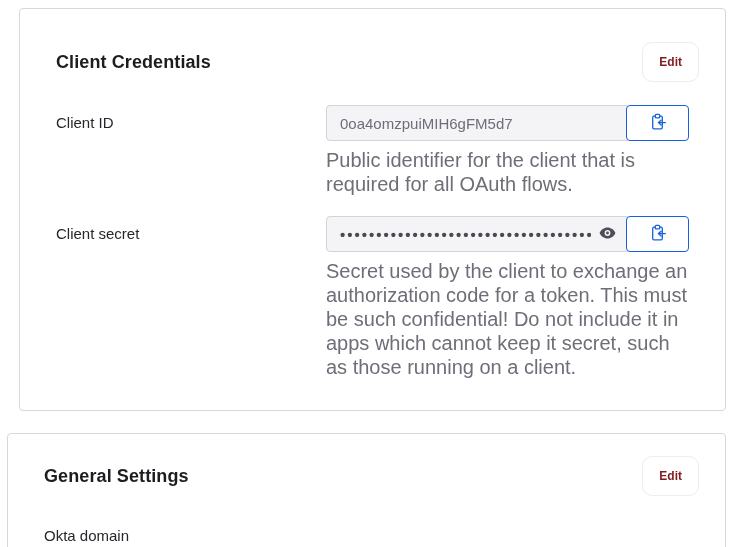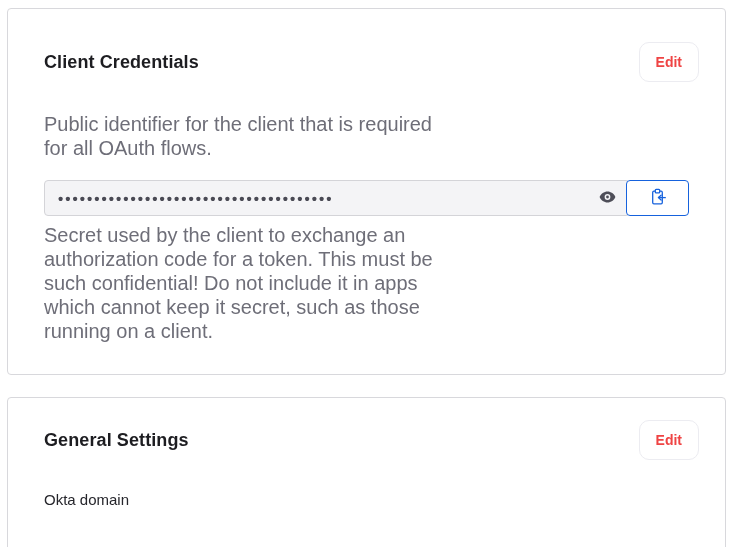--- a/index.html
+++ b/index.html
@@ -12,21 +12,21 @@
     font-family: "Liberation Sans", sans-serif;
     color: #1d1d21;
   }
   .page { padding: 8px 6px 0 7px; }
 
   .panel {
     background: #ffffff;
     border: 1px solid #d8d8dc;
     border-radius: 4px;
   }
-  .panel--credentials { padding-bottom: 31px; }
+  .panel--credentials { padding-bottom: 31px; margin-left: 12px; }
   .panel--general { margin-top: 22px; padding-bottom: 80px; }
 
   .panel-header {
     display: flex;
     align-items: center;
     justify-content: space-between;
     padding: 33px 26px 23px 36px;
   }
   .panel--general .panel-header { padding-top: 22px; padding-bottom: 22px; gap: 28px; }
 
@@ -39,22 +39,22 @@
     letter-spacing: 0.1px;
   }
 
   .edit-wrap {
     border: 1px solid #ececf1;
     border-radius: 10px;
     padding: 11px 16px;
   }
   .edit-link {
     display: block;
-    color: #ef4444;
-    font-size: 14px;
+    color: #7f1d1d;
+    font-size: 12px;
     line-height: 16px;
     font-weight: 700;
     text-decoration: none;
     cursor: pointer;
   }
 
   .field-row {
     display: flex;
     align-items: flex-start;
     padding: 0 36px;
@@ -144,26 +144,43 @@
 
   <section class="panel panel--credentials">
     <div class="panel-header">
       <h2 class="panel-title">Client Credentials</h2>
       <div class="edit-wrap">
         <a class="edit-link">Edit</a>
       </div>
     </div>
 
     <div class="field-row">
+      <div class="field-label">Client ID</div>
       <div class="field-main">
+        <div class="input-group">
+          <div class="text-input">
+            <span class="value">0oa4omzpuiMIH6gFM5d7</span>
+          </div>
+          <button class="copy-button">
+            <span>
+              <svg width="18" height="18" viewBox="0 0 18 18" fill="none">
+                <rect x="3.7" y="3.2" width="9.6" height="12.6" rx="1.2" stroke="#1662dd" stroke-width="1.3"></rect>
+                <rect x="6.3" y="1.4" width="4.4" height="3.4" rx="0.9" fill="#ffffff" stroke="#1662dd" stroke-width="1.3"></rect>
+                <path d="M16.8 9.6 H9.6" stroke="#1662dd" stroke-width="1.3"></path>
+                <path d="M12.1 7.2 L9.4 9.6 L12.1 12" stroke="#1662dd" stroke-width="1.3" fill="none" stroke-linejoin="round" stroke-linecap="round"></path>
+              </svg>
+            </span>
+          </button>
+        </div>
         <p class="help-text">Public identifier for the client that is required for all OAuth flows.</p>
       </div>
     </div>
 
     <div class="field-row">
+      <div class="field-label">Client secret</div>
       <div class="field-main">
         <div class="input-group">
           <div class="text-input">
             <span class="dots">••••••••••••••••••••••••••••••••••••••</span>
             <button class="eye-button">
               <span>
                 <svg width="17" height="12" viewBox="0 0 17 12">
                   <path d="M8.5 0.5 C5 0.5 2 2.8 0.6 6 C2 9.2 5 11.5 8.5 11.5 C12 11.5 15 9.2 16.4 6 C15 2.8 12 0.5 8.5 0.5 Z" fill="#4e4e58"></path>
                   <circle cx="8.5" cy="6" r="2.9" fill="#f4f4f6"></circle>
                   <circle cx="8.5" cy="6" r="1.4" fill="#4e4e58"></circle>

